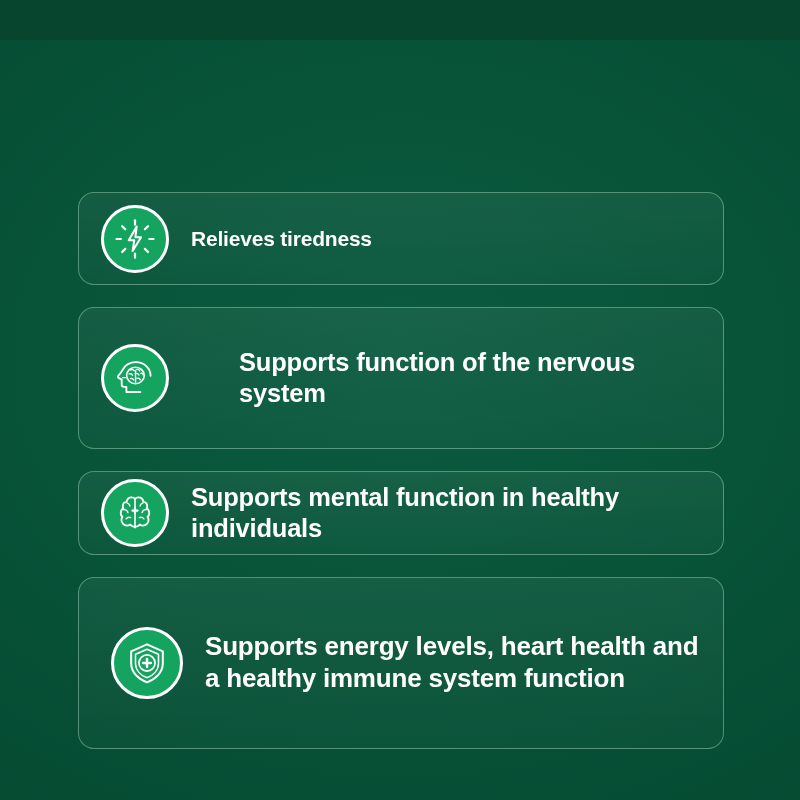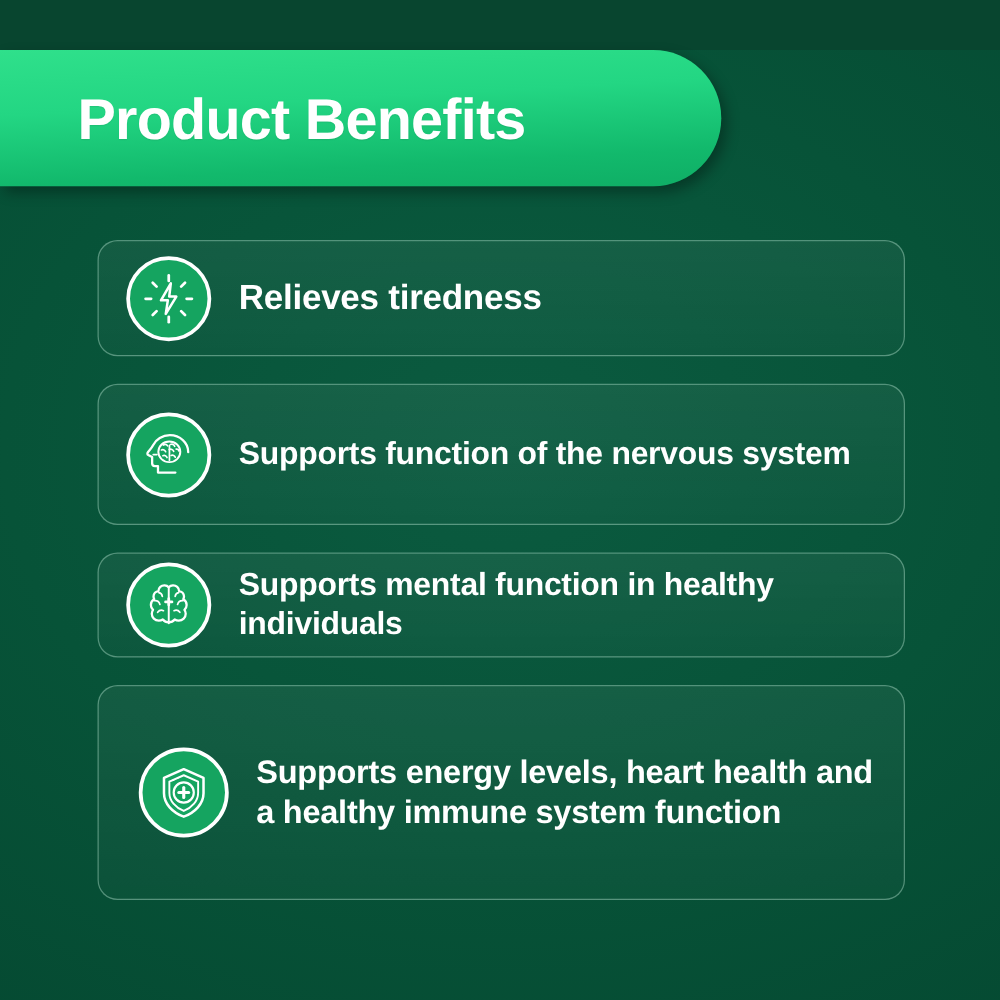--- a/index.html
+++ b/index.html
@@ -79,21 +79,21 @@
     width: 646px;
     border: 1px solid rgba(190, 235, 215, 0.40);
     border-radius: 16px;
     background: linear-gradient(180deg, rgba(255,255,255,0.055) 0%, rgba(255,255,255,0.022) 100%);
     display: flex;
     align-items: center;
     padding: 0 20px 0 22px;
     margin-bottom: 22px;
   }
   .card-1 { height: 93px; }
-  .card-2 { height: 113px; }
+  .card-2 { height: 142px; gap: 48px; }
   .card-3 { height: 84px; }
   .card-4 { height: 172px; margin-bottom: 0; padding-left: 32px; }
 
   .icon-badge {
     flex: 0 0 auto;
     width: 68px;
     height: 68px;
     border-radius: 50%;
     background: #15a460;
     border: 3px solid #ffffff;
@@ -112,34 +112,30 @@
   }
   .card-4 .icon-badge svg { width: 46px; height: 46px; }
 
   .benefit-text {
     color: #ffffff;
     font-size: 25.5px;
     font-weight: bold;
     line-height: 1.23;
     letter-spacing: -0.2px;
   }
-  .card-1 .benefit-text { font-size: 28px; }
+  .card-1 .benefit-text { font-size: 21px; }
   .card-4 .benefit-text { font-size: 26px; }
 </style>
 </head>
 <body>
 
 <div class="page">
 
   <div class="top-strip"></div>
 
-  <div class="banner-wrap">
-    <div class="banner"></div>
-    <div class="banner-title">Product Benefits</div>
-  </div>
 
   <div class="cards">
 
     <div class="card card-1">
       <div class="icon-badge">
         <svg viewBox="0 0 48 48" fill="none" stroke="#ffffff" stroke-width="2.4" stroke-linecap="round" stroke-linejoin="round" aria-hidden="true">
           <path d="M25.8 10.5 L17.2 25.4 L23.2 25.4 L21.4 37.2 L30.6 22.1 L24.4 22.1 Z" stroke-width="2.2"></path>
           <line x1="24" y1="3.6" x2="24" y2="8.4"></line>
           <line x1="24" y1="39.8" x2="24" y2="44.4"></line>
           <line x1="3.8" y1="24" x2="8.6" y2="24"></line>

